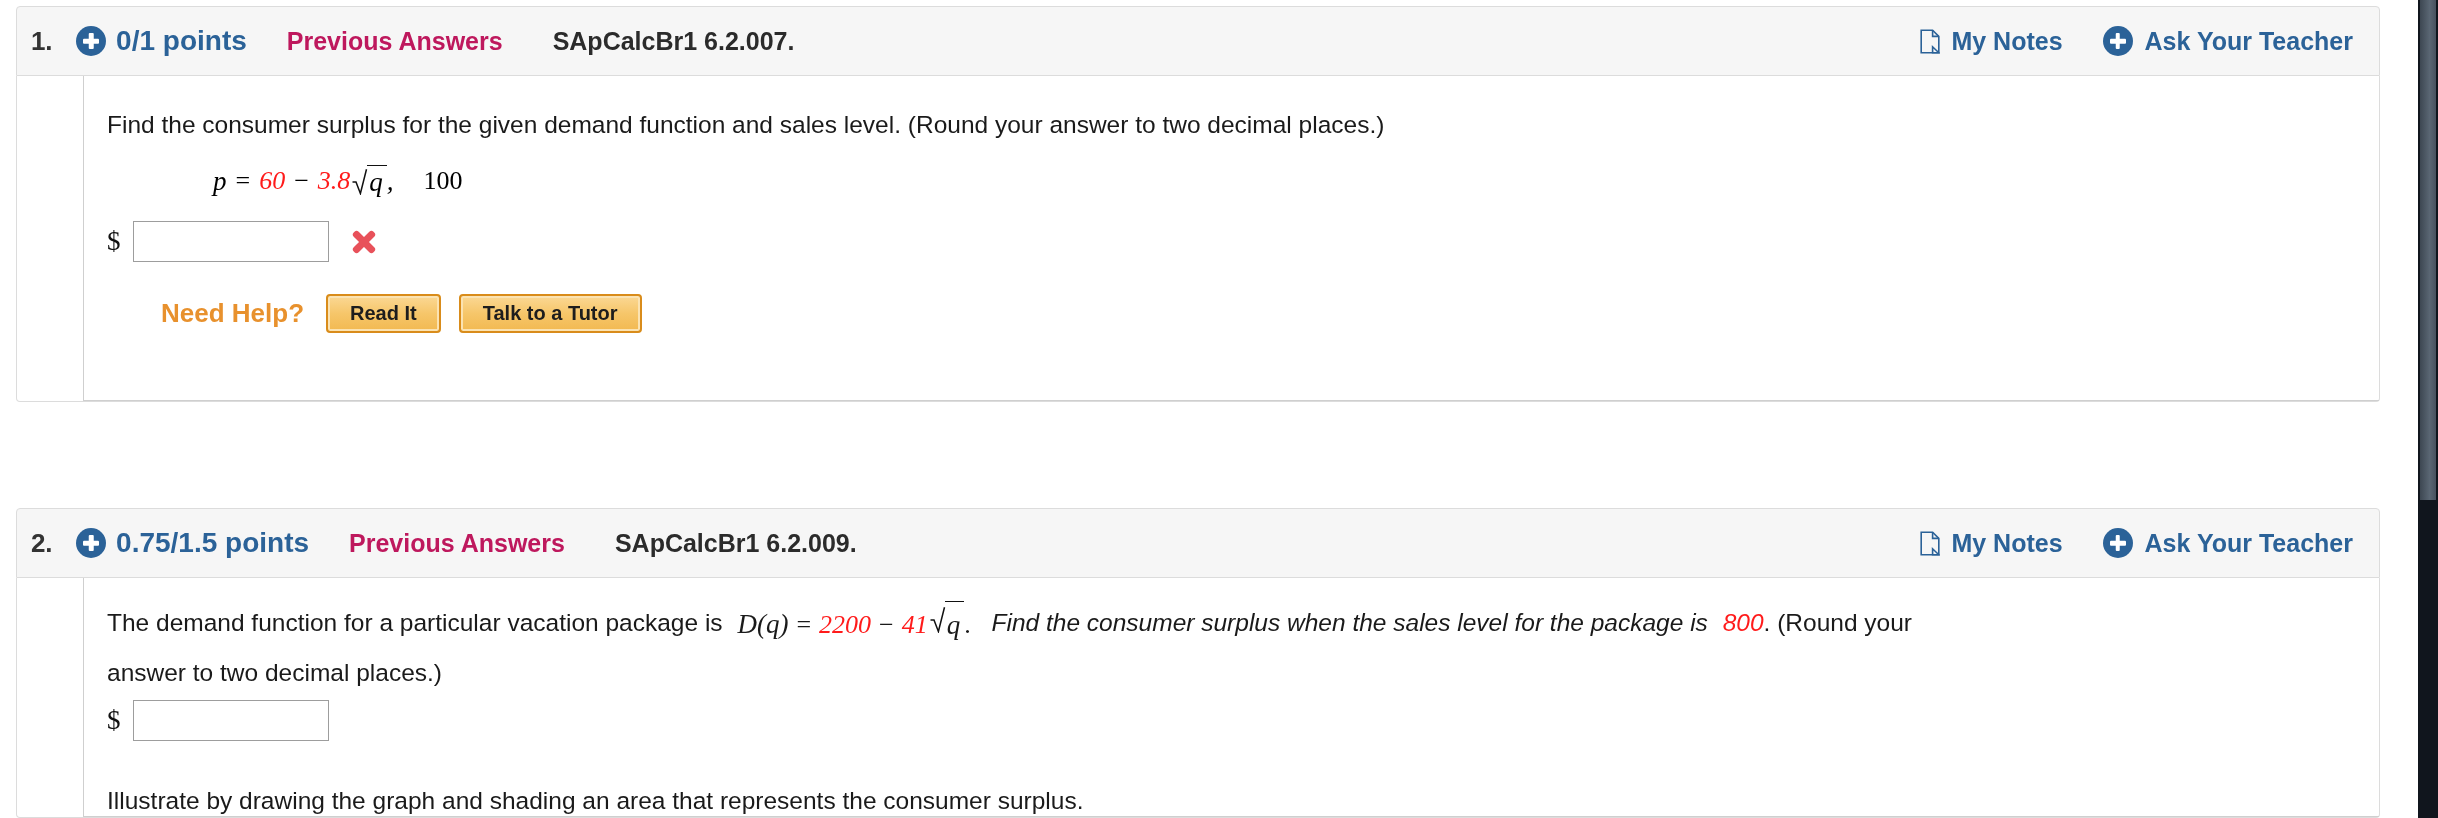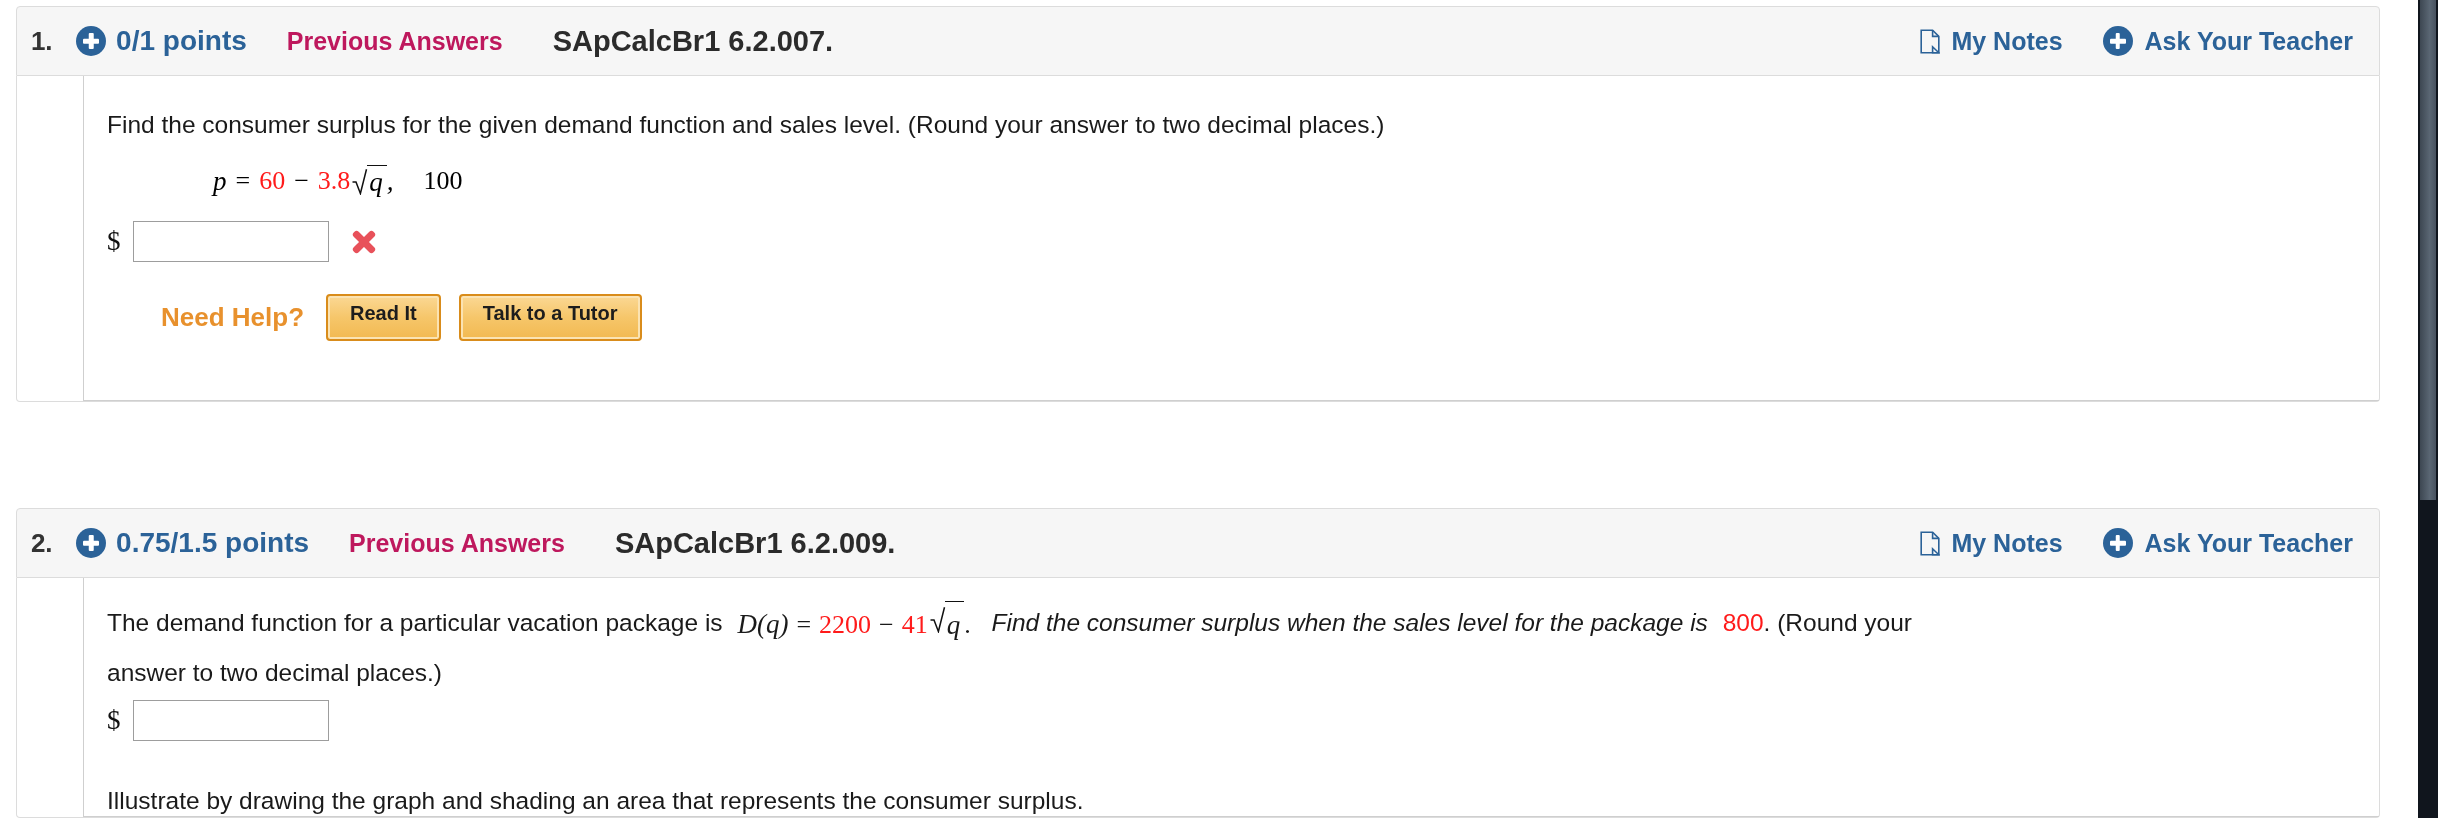--- a/index.html
+++ b/index.html
@@ -117,21 +117,21 @@
   }
   .prev-answers {
     font-size: 25px;
     font-weight: bold;
     color: #be185d;
     margin-right: 50px;
     white-space: nowrap;
     cursor: pointer;
   }
   .problem-code {
-    font-size: 29px;
+    font-size: 25px;
     font-weight: bold;
     color: #2b2b2b;
     white-space: nowrap;
   }
   .notes-link, .ask-link {
     display: flex;
     align-items: center;
     font-size: 25px;
     font-weight: bold;
     color: #2b6298;
@@ -170,21 +170,21 @@
     position: relative;
     padding: 26px 0 0 90px;
   }
 
   .qtext {
     font-size: 24.5px;
     color: #1a1a1a;
     line-height: 45px;
     max-width: 2210px;
   }
-  .red { color: #ff1b1b; }
+  .red { color: #ff1b1b; font-style: italic; }
   .mathvar {
     font-family: "Liberation Serif", serif;
     font-style: italic;
     font-size: 27px;
   }
   .mathnum {
     font-family: "Liberation Serif", serif;
     font-size: 26px;
   }
 
@@ -278,21 +278,21 @@
   }
   .help-btn {
     font-family: "Liberation Sans", sans-serif;
     font-size: 20px;
     font-weight: bold;
     color: #1d1d1d;
     background: linear-gradient(to bottom, #fbd894 0%, #f6c66a 50%, #f2b951 100%);
     border: 2px solid #d98c1b;
     border-radius: 4px;
     box-shadow: inset 0 0 0 2px #fbe3b2;
-    padding: 7px 22px 16px 22px;
+    padding: 7px 22px 8px 22px;
     margin-right: 18px;
     cursor: pointer;
     white-space: nowrap;
     line-height: 1;
   }
 
   .sub-text {
     font-size: 24.5px;
     color: #1a1a1a;
     line-height: 40px;

